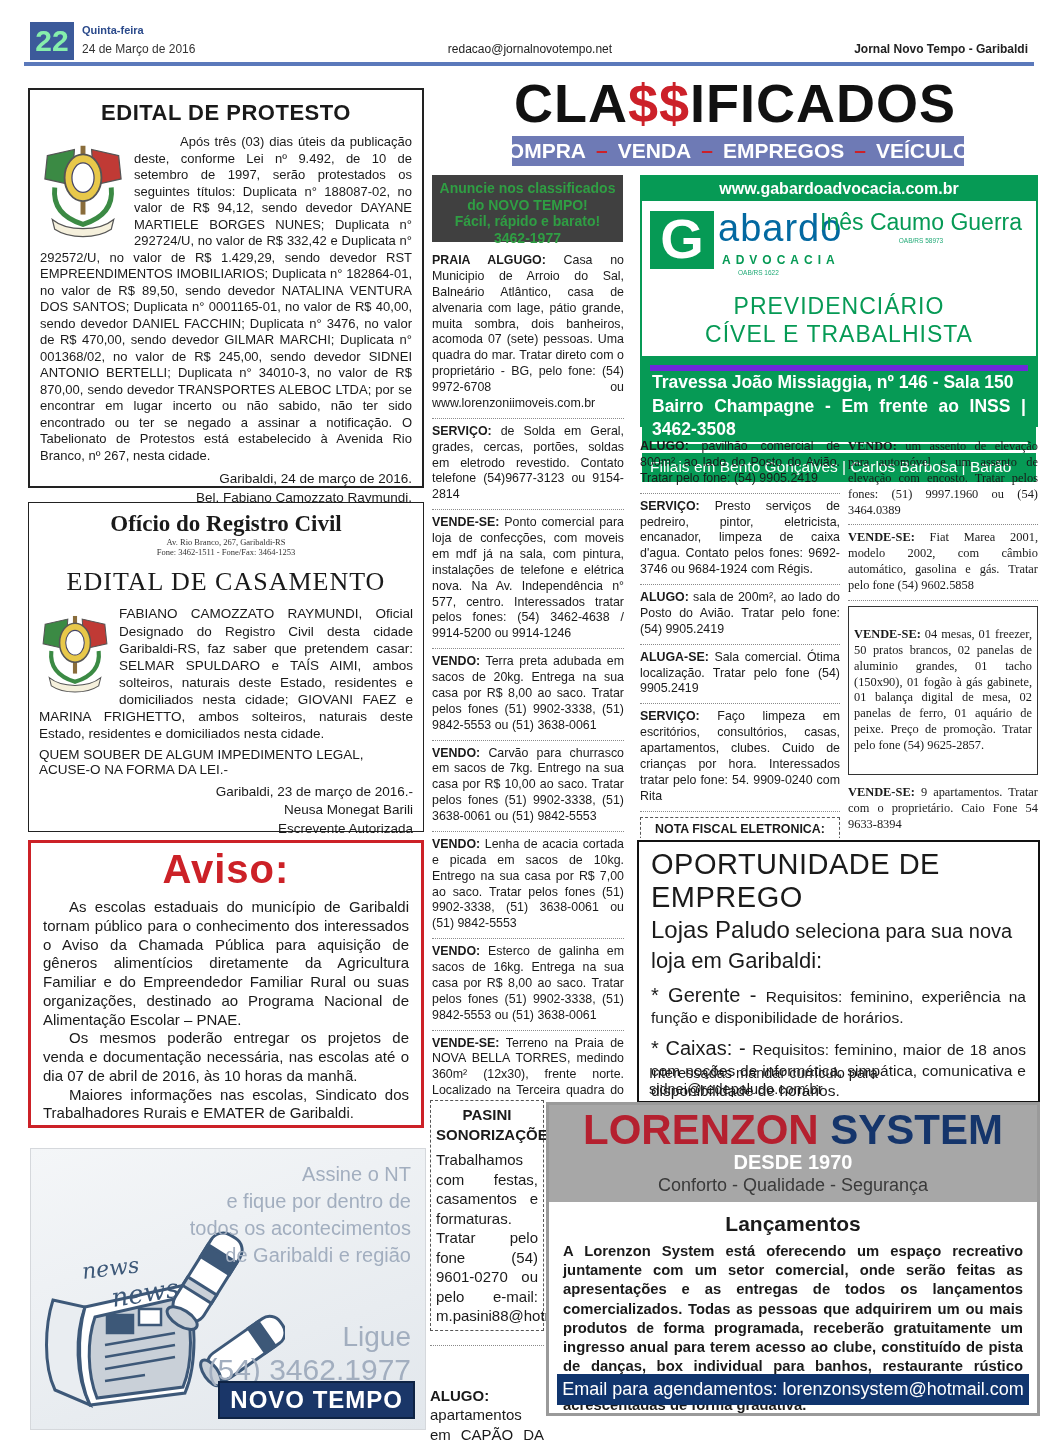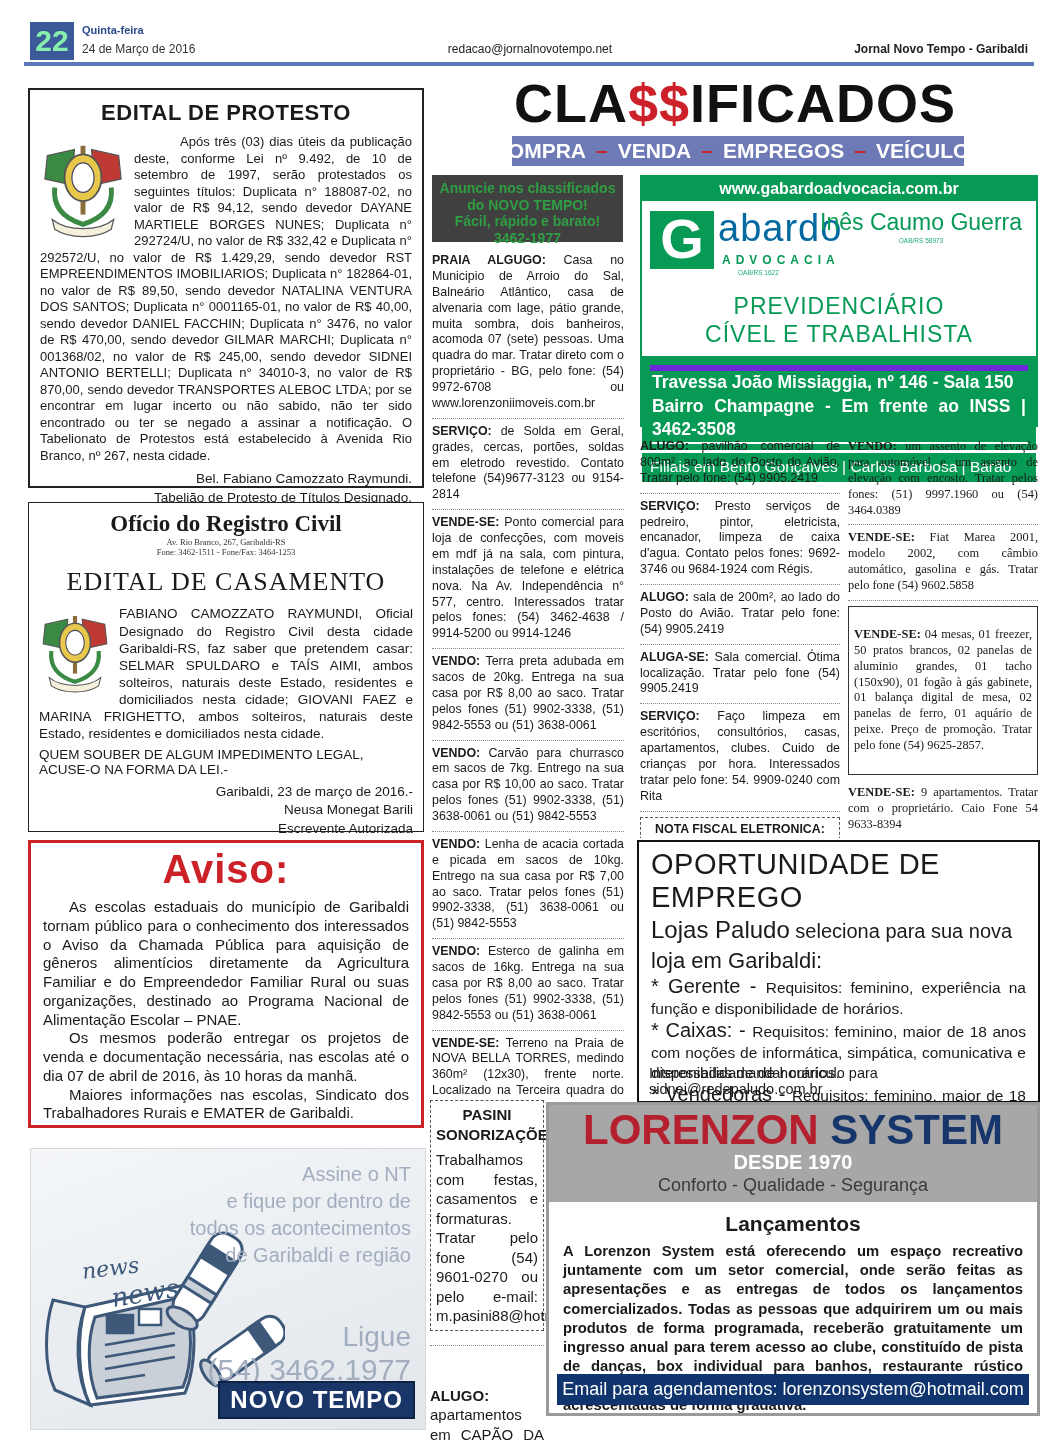--- a/index.html
+++ b/index.html
@@ -90,21 +90,21 @@
                    font-weight:bold;font-size:17.5px;text-align:justify;line-height:1.35;}
   #gab-branches{background:#069a55;color:#fff;font-size:15.5px;padding:5px 8px 6px;margin-top:3px;}
 
   
   #emprego{left:637px;top:840px;width:403px;height:263px;border:2px solid #111;box-sizing:border-box;
            padding:6px 12px;background:#fff;}
   #emp-title{font-size:29px;letter-spacing:.5px;}
   #emp-intro{font-size:20px;margin-top:2px;}
   #emp-intro .brand{font-size:24px;}
   #emp-line2{font-size:22px;margin-top:4px;}
-  .job{font-size:15.5px;line-height:1.25;text-align:justify;}
+  .job{margin-top:9px;font-size:15.5px;line-height:1.25;text-align:justify;}
   .job .role{font-size:20px;}
   #emp-footer{position:absolute;left:10px;right:10px;bottom:4px;font-size:14.5px;}
 
   
   #pasini-col{left:430px;top:1100px;width:114px;height:340px;font-size:15px;line-height:1.3;}
   #pasini-box{border:1.5px dashed #555;padding:4px 5px;text-align:justify;}
   #pasini-box .ttl{font-weight:bold;text-align:center;}
   #pasini-sep{border-bottom:1px dotted #8a8a8a;margin:14px 0 40px;}
   #capao{ text-align:justify;}
 
@@ -142,20 +142,21 @@
       <path d="M6 14 L28 9 L26 38 L4 33 Z" fill="#3b8a44" stroke="#555" stroke-width="1"></path>
       <path d="M64 14 L42 9 L44 38 L66 33 Z" fill="#c03a35" stroke="#555" stroke-width="1"></path>
       <rect x="33" y="6" width="4" height="56" fill="#8a6d3b"></rect>
       <ellipse cx="35" cy="32" rx="15" ry="19" fill="#e8c84a" stroke="#555" stroke-width="1.5"></ellipse>
       <ellipse cx="35" cy="32" rx="9" ry="12" fill="#fff" stroke="#446" stroke-width="1"></ellipse>
       <path d="M12 40 C10 58 22 66 35 70 C48 66 60 58 58 40" fill="none" stroke="#3b8a44" stroke-width="4"></path>
       <path d="M10 66 C22 76 48 76 60 66 L58 74 C46 82 24 82 12 74 Z" fill="#f5f0dc" stroke="#555" stroke-width="1"></path>
     </svg>
     <div class="legal-body indent">Após três (03) dias úteis da publicação deste, conforme Lei nº 9.492, de 10 de setembro de 1997, serão protestados os seguintes títulos: Duplicata n° 188087-02, no valor de R$ 94,12, sendo devedor DAYANE MARTIELE BORGES NUNES; Duplicata n° 292724/U, no valor de R$ 332,42 e Duplicata n° 292572/U, no valor de R$ 1.429,29, sendo devedor RST EMPREENDIMENTOS IMOBILIARIOS; Duplicata n° 182864-01, no valor de R$ 89,50, sendo devedor NATALINA VENTURA DOS SANTOS; Duplicata n° 0001165-01, no valor de R$ 40,00, sendo devedor DANIEL FACCHIN; Duplicata n° 3476, no valor de R$ 470,00, sendo devedor GILMAR MARCHI; Duplicata n° 001368/02, no valor de R$ 245,00, sendo devedor SIDNEI ANTONIO BERTELLI; Duplicata n° 34010-3, no valor de R$ 870,00, sendo devedor TRANSPORTES ALEBOC LTDA; por se encontrar em lugar incerto ou não sabido, não ter sido encontrado ou ter se negado a assinar a notificação. O Tabelionato de Protestos está estabelecido à Avenida Rio Branco, nº 267, nesta cidade.</div>
     <div class="sig">
+      <div>Garibaldi, 24 de março de 2016.</div>
       <div>Bel. Fabiano Camozzato Raymundi.</div>
       <div>Tabelião de Protesto de Títulos Designado.</div>
     </div>
   </div>
 
   <div class="abs legalbox" id="casamento">
     <div id="cas-office">Ofício do Registro Civil</div>
     <div id="cas-addr">Av. Rio Branco, 267, Garibaldi-RS</div>
     <div id="cas-fone">Fone: 3462-1511 - Fone/Fax: 3464-1253</div>
     <div id="cas-title">EDITAL DE CASAMENTO</div>

